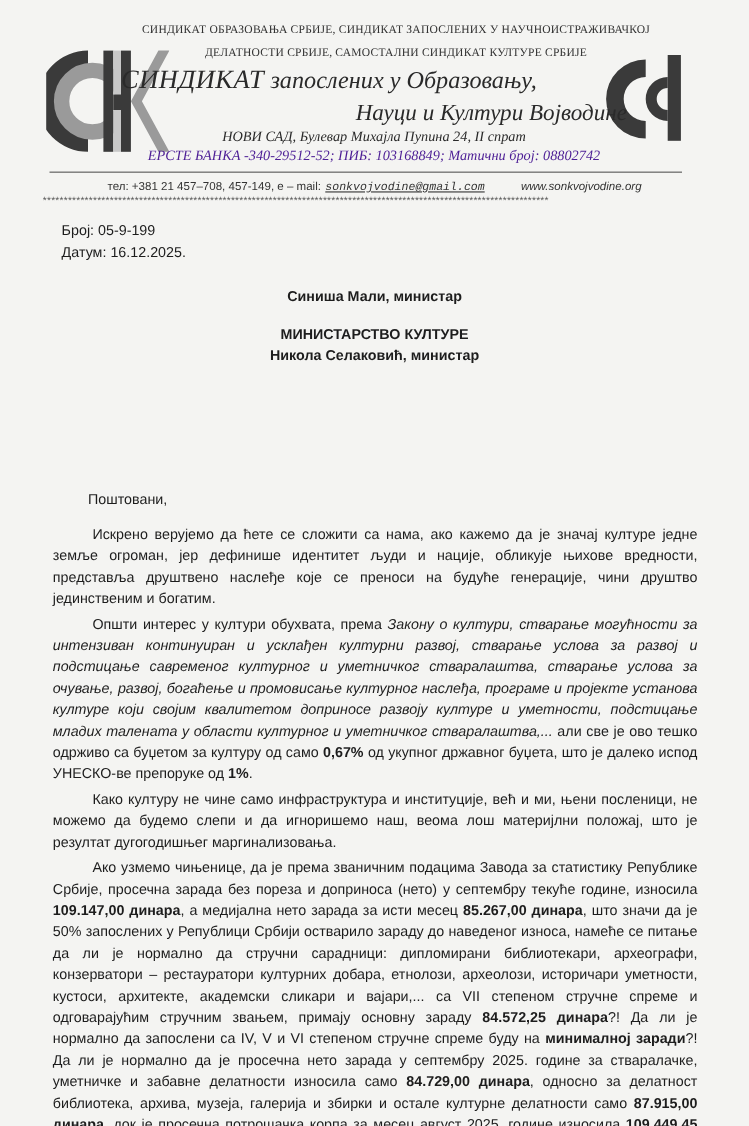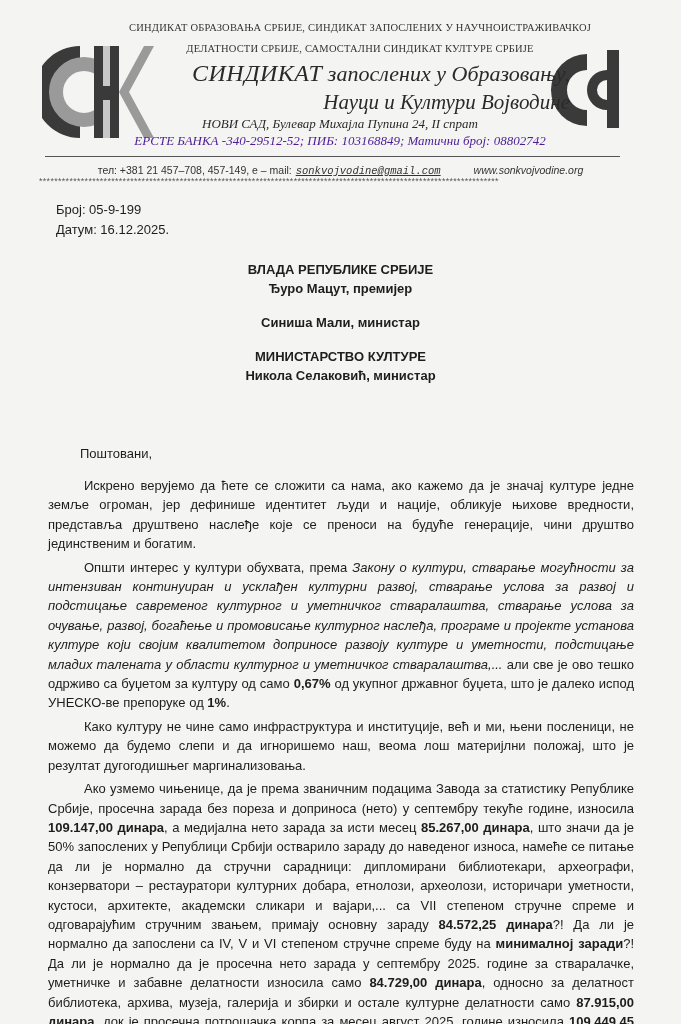--- a/index.html
+++ b/index.html
@@ -15,21 +15,21 @@
   
   .logo-left { position: absolute; left: 42px; top: 44px; width: 112px; height: 96px; }
   .logo-right { position: absolute; left: 545px; top: 48px; width: 78px; height: 82px; }
   .lh-line1, .lh-line2 {
     position: absolute; left: 0; width: 681px; text-align: center;
     font-family: "Liberation Serif", serif; font-size: 10.5px; letter-spacing: 0.2px; color: #333;
   }
   .lh-line1 { top: 22px; left: 60px; width: 600px; }
   .lh-line2 { top: 43px; left: 60px; width: 600px; }
   .lh-org {
-    position: absolute; top: 60px; left: 110px; width: 460px; text-align: right;
+    position: absolute; top: 60px; left: 110px; width: 460px; text-align: left;
     font-family: "Liberation Serif", serif; font-style: italic; font-size: 22px; color: #2a2a2a;
   }
   .lh-org b { font-style: italic; font-weight: normal; font-size: 24px; letter-spacing: 0.5px; }
   .lh-org2 {
     position: absolute; top: 90px; left: 110px; width: 460px; text-align: right;
     font-family: "Liberation Serif", serif; font-style: italic; font-size: 21px; color: #2a2a2a;
   }
   .lh-addr {
     position: absolute; top: 116px; left: 110px; width: 460px; text-align: center;
     font-family: "Liberation Serif", serif; font-style: italic; font-size: 13px; color: #2a2a2a;
@@ -106,24 +106,20 @@
   </div>
   <div class="lh-stars">*************************************************************************************************************************</div>
 
   <div class="meta">
     <div>Број: 05-9-199</div>
     <div>Датум: 16.12.2025.</div>
   </div>
 
   <div class="recipients">
     <div class="recipient">
-      <div>ВЛАДА РЕПУБЛИКЕ СРБИЈЕ</div>
-      <div>Ђуро Мацут, премијер</div>
-    </div>
-    <div class="recipient">
       <div>Синиша Мали, министар</div>
     </div>
     <div class="recipient">
       <div>МИНИСТАРСТВО КУЛТУРЕ</div>
       <div>Никола Селаковић, министар</div>
     </div>
   </div>
 
   <div class="greeting">Поштовани,</div>
 

